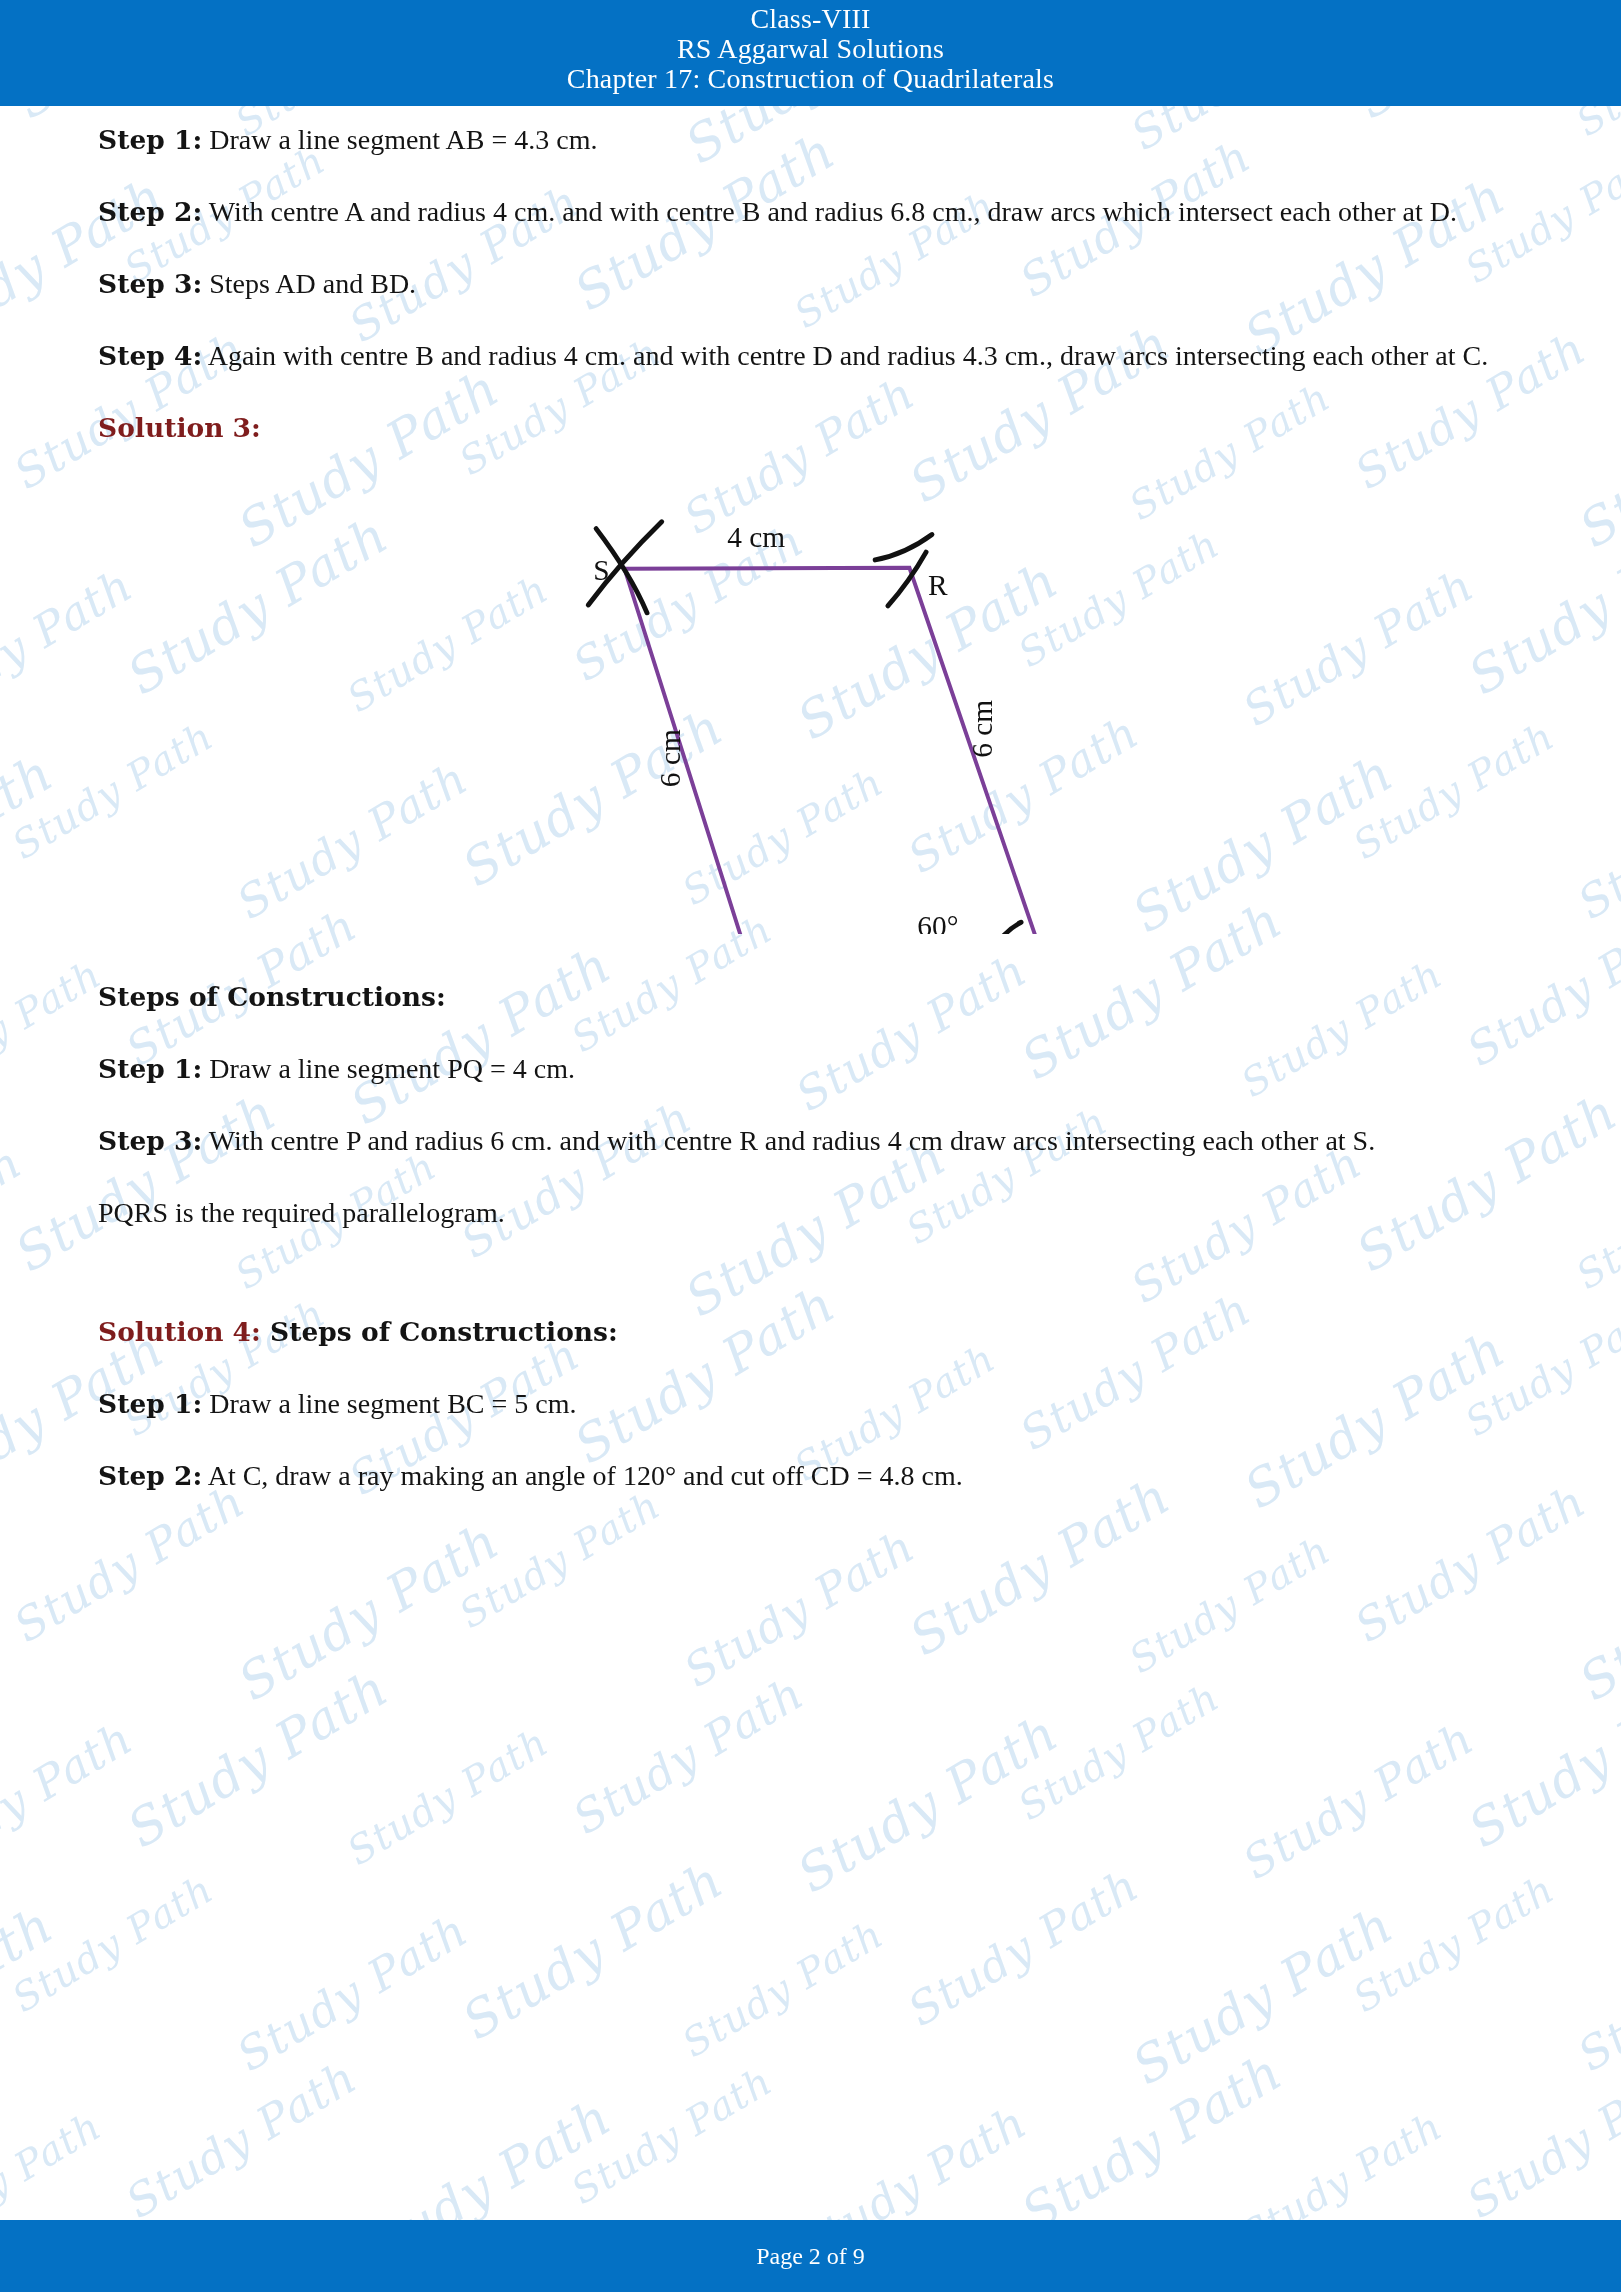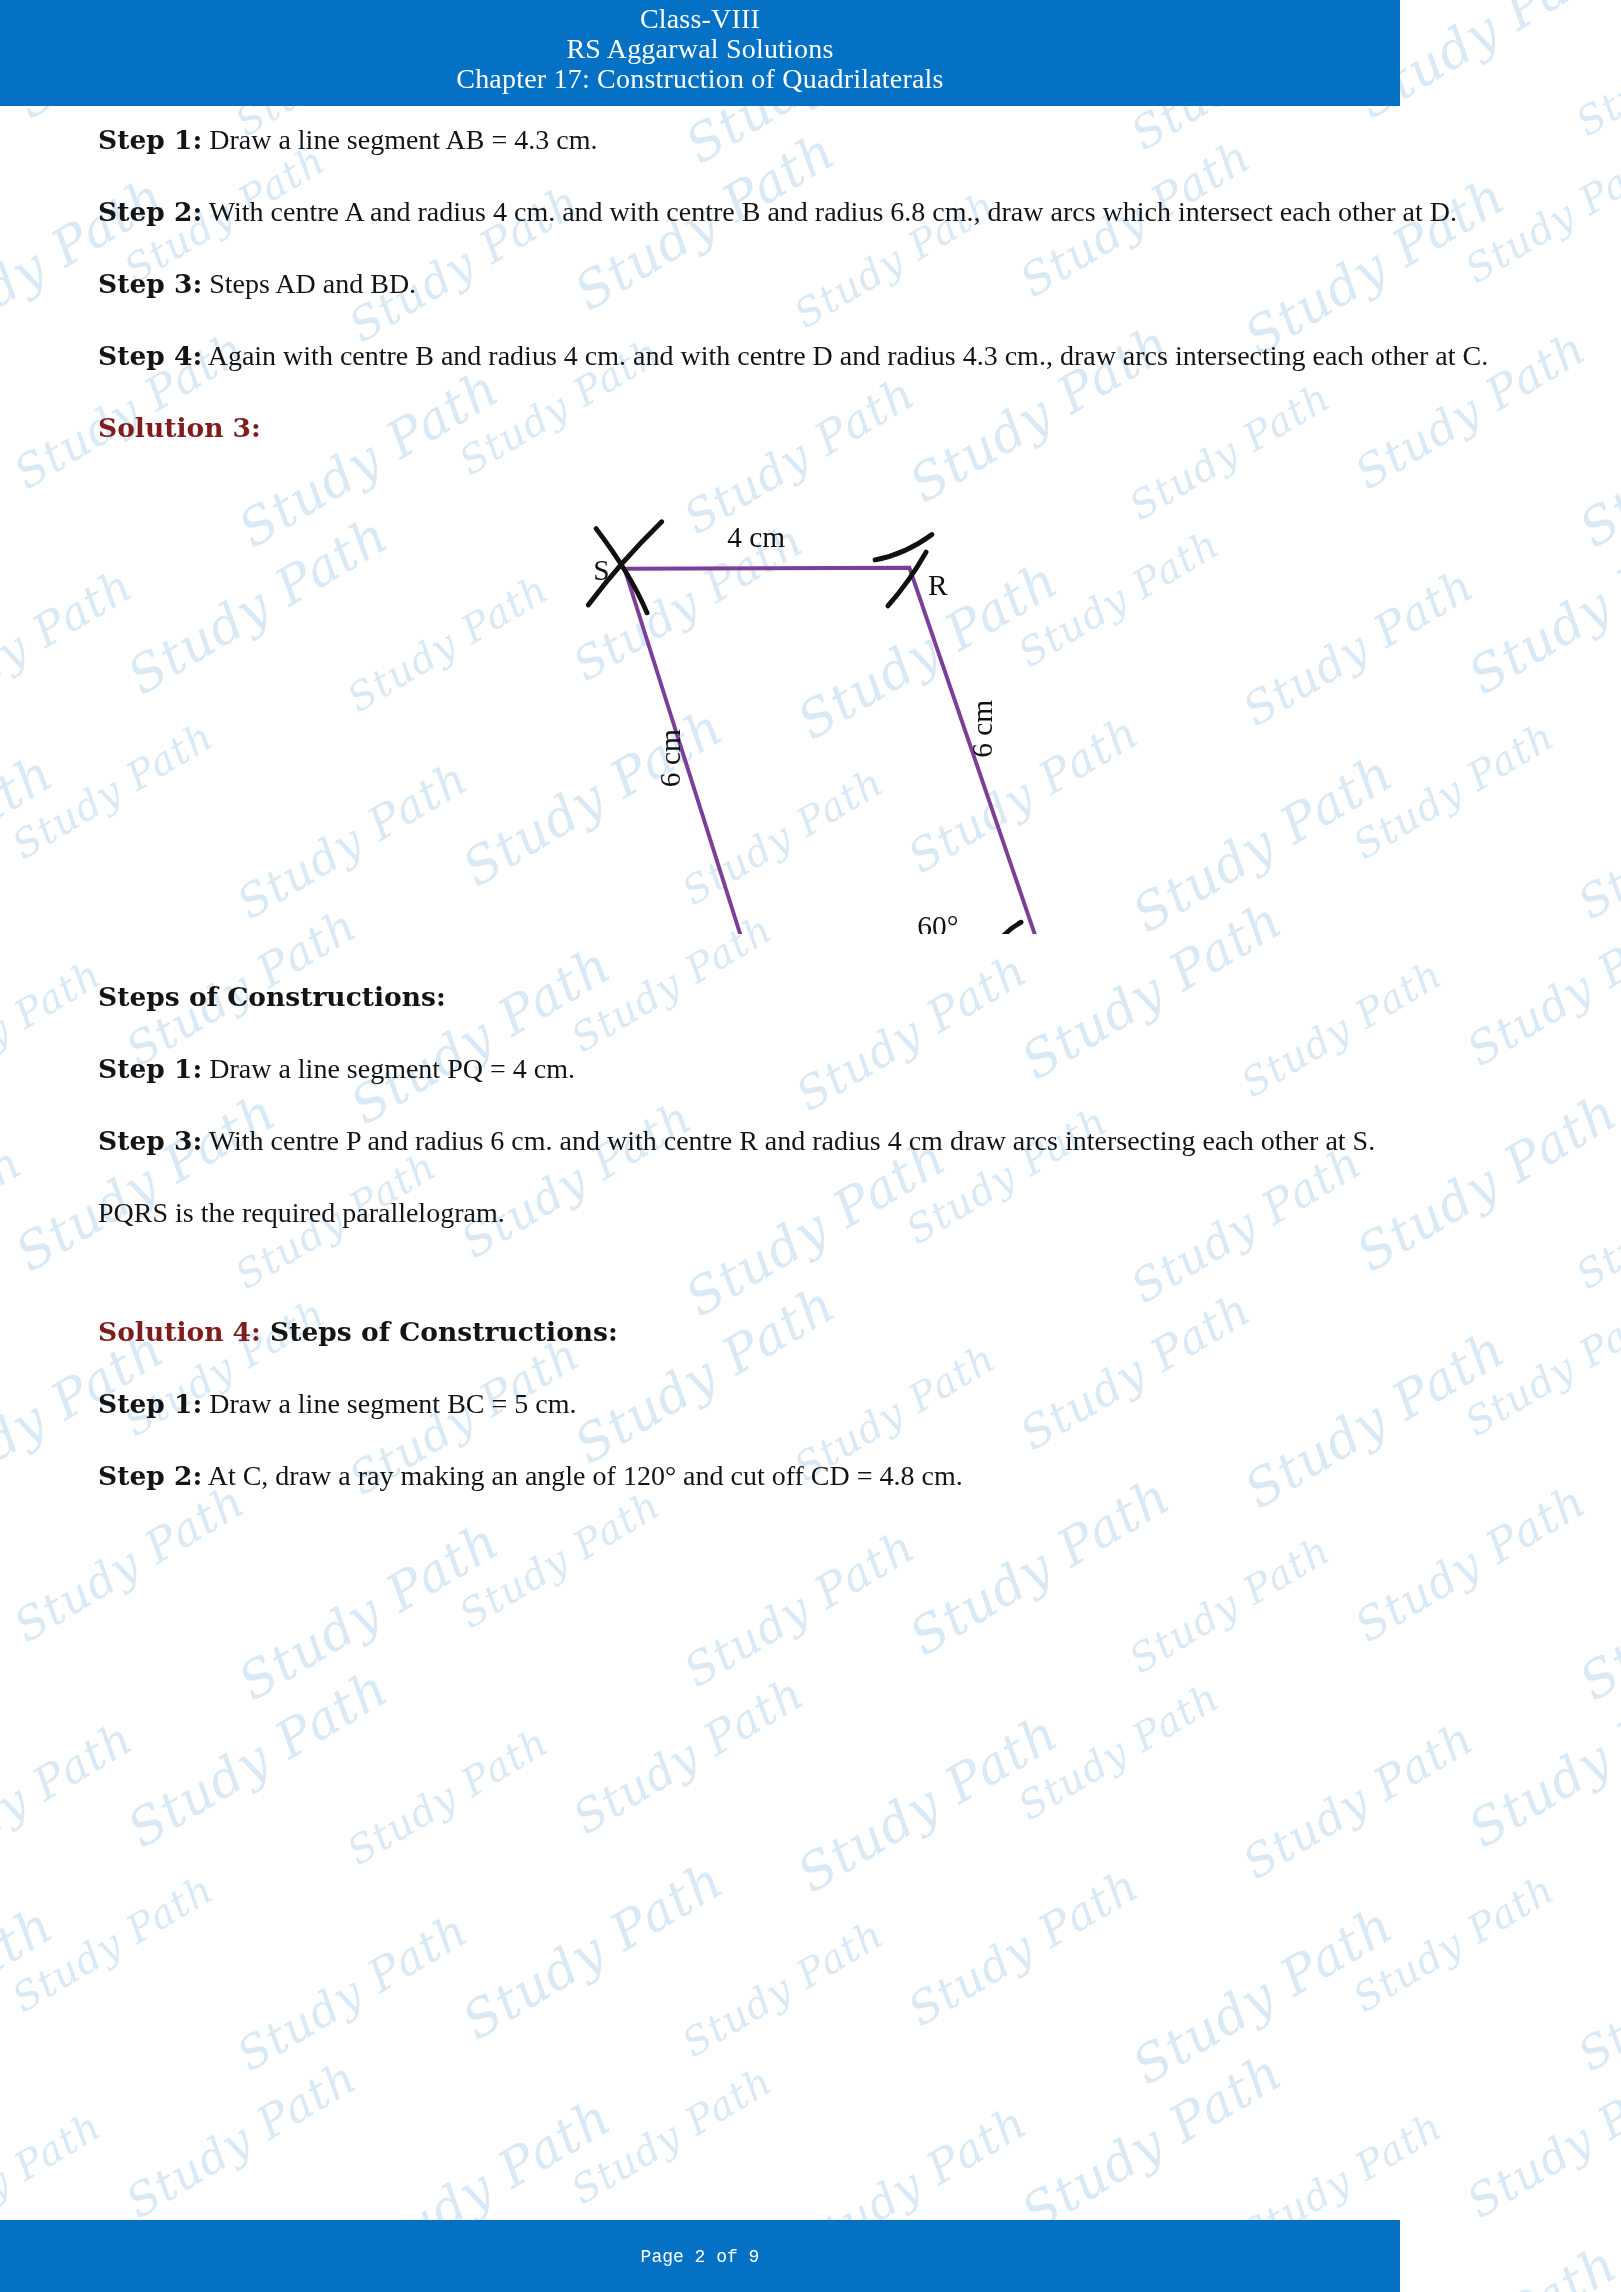--- a/index.html
+++ b/index.html
@@ -31,21 +31,21 @@
     color: #d9e9f6;
     white-space: nowrap;
     transform-origin: center center;
     letter-spacing: 1px;
   }
 
   
   .bar {
     position: absolute;
     left: 0;
-    width: 1400px;
+    width: 1621px;
     background: #0471c4;
     color: #ffffff;
     z-index: 3;
     text-align: center;
   }
   #page-header {
     top: 0;
     height: 106px;
     padding-top: 3.9px;
     box-sizing: border-box;
@@ -57,22 +57,22 @@
     letter-spacing: 0.2px;
   }
   #page-footer {
     bottom: 0;
     height: 73px;
     display: flex;
     align-items: center;
     justify-content: center;
   }
   #page-footer .fline {
-    font-size: 18px;
-    font-family: Liberation Mono, monospace;
+    font-size: 24px;
+    font-family: Liberation Serif, serif;
     text-align: center;
   }
 
   
   #content {
     position: absolute;
     top: 106px;
     left: 0;
     width: 1621px;
     z-index: 2;

